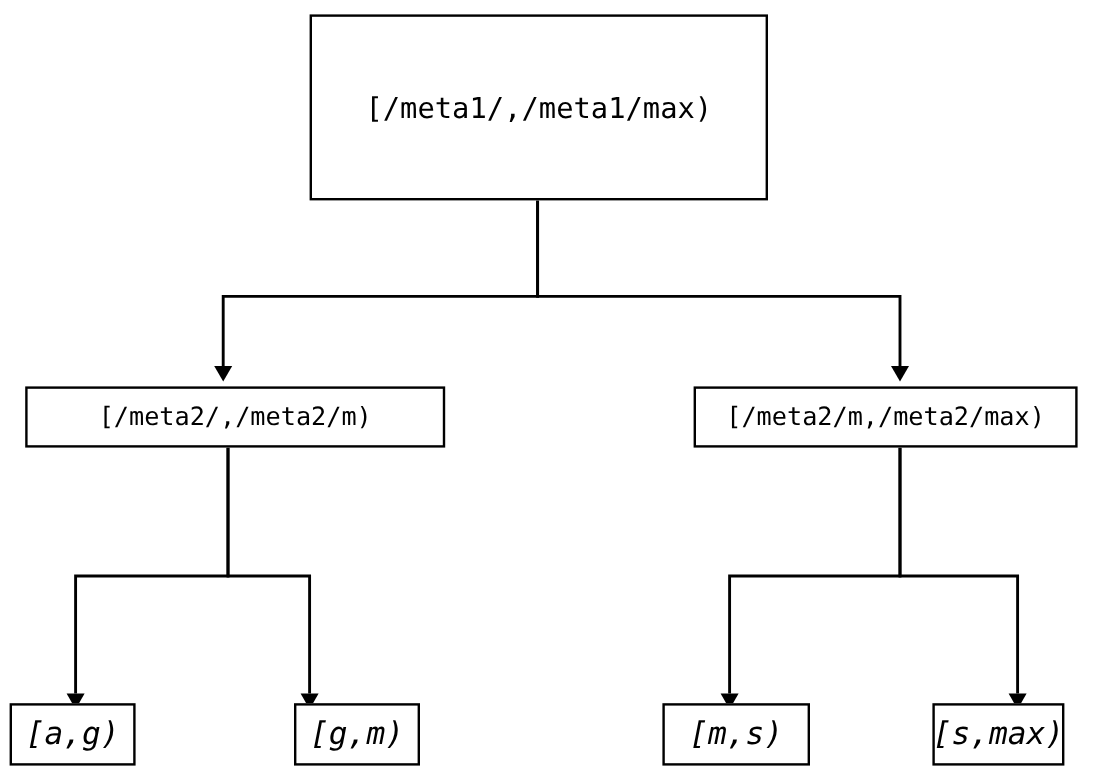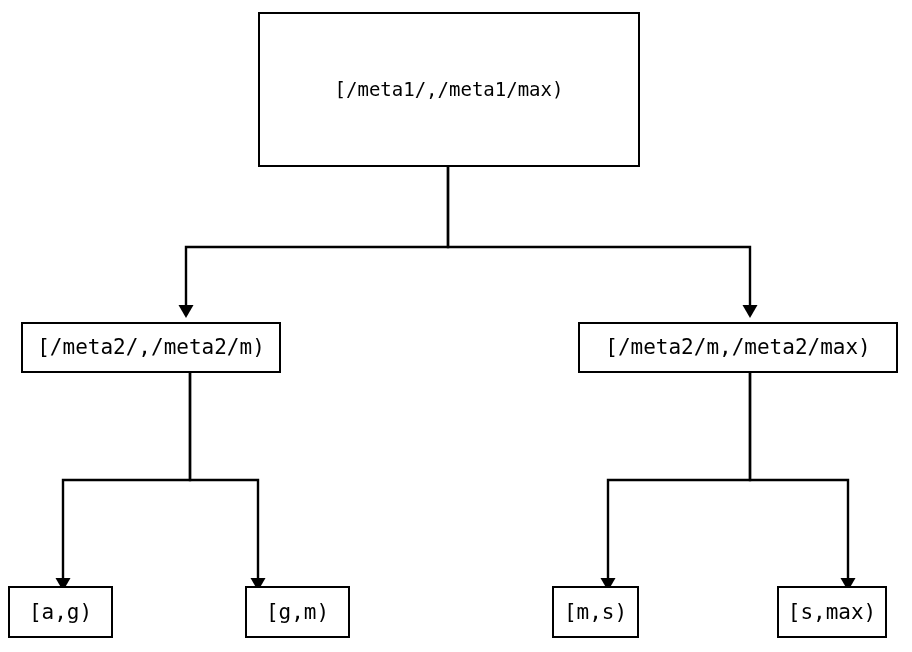--- a/index.html
+++ b/index.html
@@ -33,23 +33,23 @@
     justify-content: center;
     color: #000000;
     font-family: "DejaVu Sans Mono", "Liberation Mono", monospace;
     white-space: pre;
     letter-spacing: 0px;
   }
   .node-label {
     display: block;
     line-height: 1;
   }
-  .level-root .node-label { font-size: 19px; text-align: center; }
+  .level-root .node-label { font-size: 24px; text-align: center; }
   .level-mid  .node-label { font-size: 21px; }
-  .level-leaf .node-label { font-size: 21px; }
+  .level-leaf .node-label { font-size: 26px; font-style: italic; }
 </style>
 </head>
 <body>
 
 <div id="canvas">
 
   <svg id="edges" viewBox="0 0 912 652" width="912" height="652" xmlns="http://www.w3.org/2000/svg">
       <g>
         <path d="M 448 167 L 448 247 L 186 247 L 186 305" fill="none" stroke="#000000" stroke-width="2.4" stroke-linecap="butt"></path>
         <polygon points="178.5,305 193.5,305 186,318" fill="#000000"></polygon>
@@ -71,21 +71,21 @@
         <polygon points="600.5,578 615.5,578 608,591" fill="#000000"></polygon>
       </g>
       <g>
         <path d="M 750 373 L 750 480 L 848 480 L 848 578" fill="none" stroke="#000000" stroke-width="2.4" stroke-linecap="butt"></path>
         <polygon points="840.5,578 855.5,578 848,591" fill="#000000"></polygon>
       </g>
     </svg>
 
   <div id="nodes">
       <div class="node level-root" style="left: 258px; top: 12px; width: 382px; height: 155px; border-width: 2px; border-color: rgb(0, 0, 0); background: rgb(255, 255, 255);"><span class="node-label">[/meta1/,/meta1/max)</span></div>
-      <div class="node level-mid" style="left: 21px; top: 322px; width: 260px; height: 51px; border-width: 2px; border-color: rgb(0, 0, 0); background: rgb(255, 255, 255);"><span class="node-label">[/meta2/,/meta2/m)</span></div>
+      <div class="node level-mid" style="left: 21px; top: 322px; width: 350px; height: 51px; border-width: 2px; border-color: rgb(0, 0, 0); background: rgb(255, 255, 255);"><span class="node-label">[/meta2/,/meta2/m)</span></div>
       <div class="node level-mid" style="left: 578px; top: 322px; width: 320px; height: 51px; border-width: 2px; border-color: rgb(0, 0, 0); background: rgb(255, 255, 255);"><span class="node-label">[/meta2/m,/meta2/max)</span></div>
       <div class="node level-leaf" style="left: 8px; top: 586px; width: 105px; height: 52px; border-width: 2px; border-color: rgb(0, 0, 0); background: rgb(255, 255, 255);"><span class="node-label">[a,g)</span></div>
       <div class="node level-leaf" style="left: 205px; top: 586px; width: 105px; height: 52px; border-width: 2px; border-color: rgb(0, 0, 0); background: rgb(255, 255, 255); margin-left: 40px;"><span class="node-label">[g,m)</span></div>
-      <div class="node level-leaf" style="left: 552px; top: 586px; width: 87px; height: 52px; border-width: 2px; border-color: rgb(0, 0, 0); background: rgb(255, 255, 255); justify-content: center;"><span class="node-label">[m,s)</span></div>
+      <div class="node level-leaf" style="left: 552px; top: 586px; width: 123px; height: 52px; border-width: 2px; border-color: rgb(0, 0, 0); background: rgb(255, 255, 255); justify-content: center;"><span class="node-label">[m,s)</span></div>
       <div class="node level-leaf" style="left: 777px; top: 586px; width: 110px; height: 52px; border-width: 2px; border-color: rgb(0, 0, 0); background: rgb(255, 255, 255);"><span class="node-label">[s,max)</span></div>
     </div>
 
 </div>
 
 </body></html>

